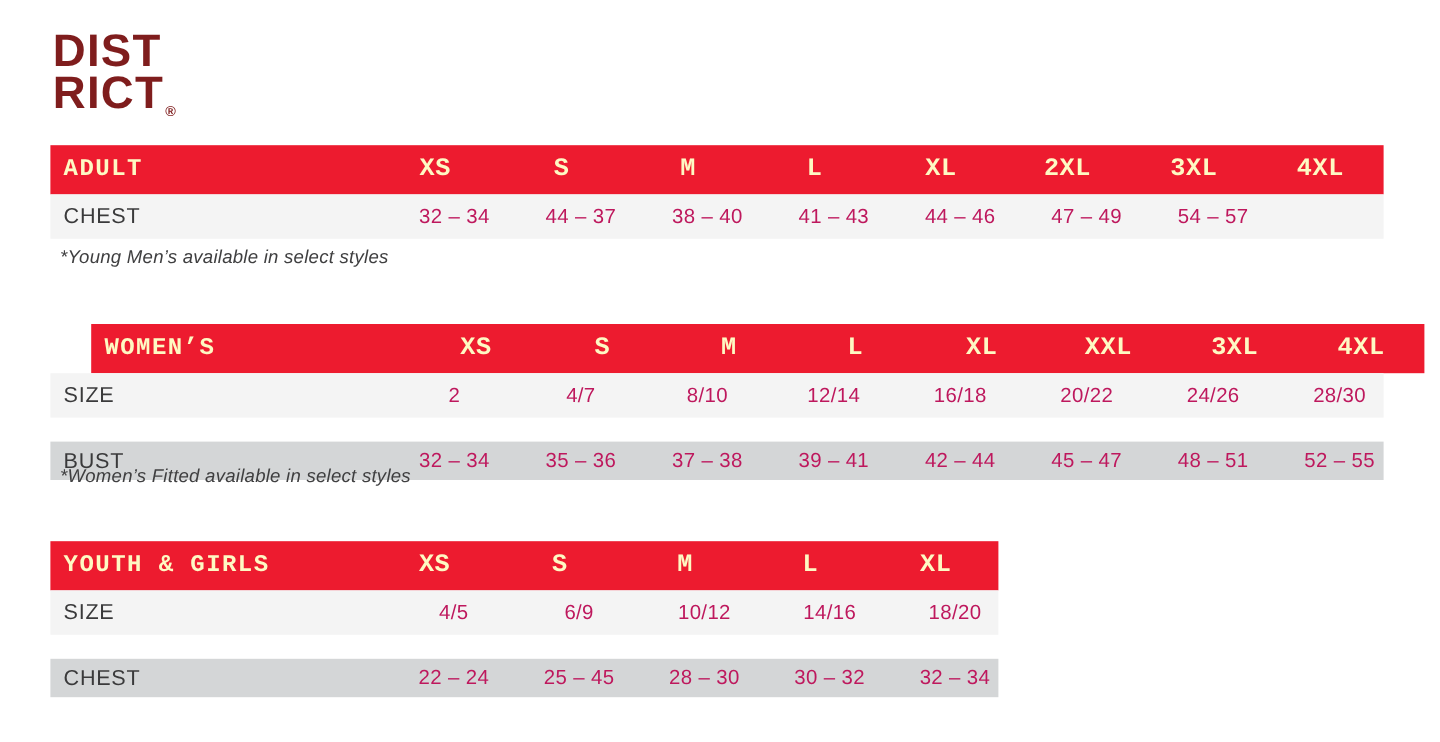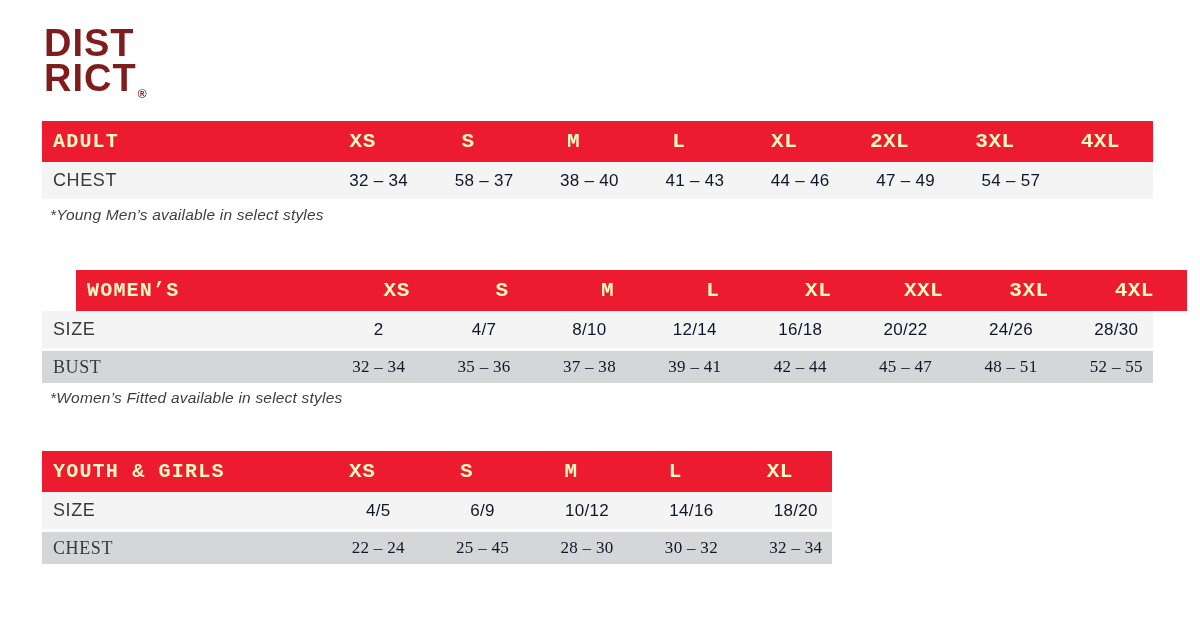--- a/index.html
+++ b/index.html
@@ -44,25 +44,25 @@
     color:#fef9c3; font-weight:bold; font-size:21px; letter-spacing:0.5px;font-family:Liberation Mono, monospace;
   }
   .h-cell.label {
     justify-content:flex-start;
     padding-left:11px;
     font-size:20px;
     letter-spacing:1.2px;
   }
 
   .data-row { height:37px; background:#F4F4F4;gap:32px; }
-  .data-row + .data-row { height:32px; background:#D4D6D7; margin-top:3px;font-family:Liberation Serif, serif; }
+  .data-row + .data-row { height:32px; background:#D4D6D7; margin-top:20px; }
 
   .cell {
     display:flex; align-items:center; justify-content:center;
-    color:#0f172a; font-size:17px; letter-spacing:0.3px;
+    color:#be185d; font-size:17px; letter-spacing:0.3px;
   }
   .cell.label {
     justify-content:flex-start;
     padding-left:11px;
     font-size:18px;
     letter-spacing:0.6px;
     color:#3A3A3B;
   }
 
   
@@ -93,21 +93,21 @@
       <div class="h-cell">M</div>
       <div class="h-cell">L</div>
       <div class="h-cell">XL</div>
       <div class="h-cell">2XL</div>
       <div class="h-cell">3XL</div>
       <div class="h-cell">4XL</div>
     </div>
     <div class="t-row data-row" style="grid-template-columns: 268px repeat(8, 1fr);">
       <div class="cell label">CHEST</div>
       <div class="cell">32 – 34</div>
-      <div class="cell">58 – 37</div>
+      <div class="cell">44 – 37</div>
       <div class="cell">38 – 40</div>
       <div class="cell">41 – 43</div>
       <div class="cell">44 – 46</div>
       <div class="cell">47 – 49</div>
       <div class="cell">54 – 57</div>
     </div>
   </div>
 <div class="note" id="note-0">*Young Men’s available in select styles</div>
 
 <div class="size-table" id="table-1">

